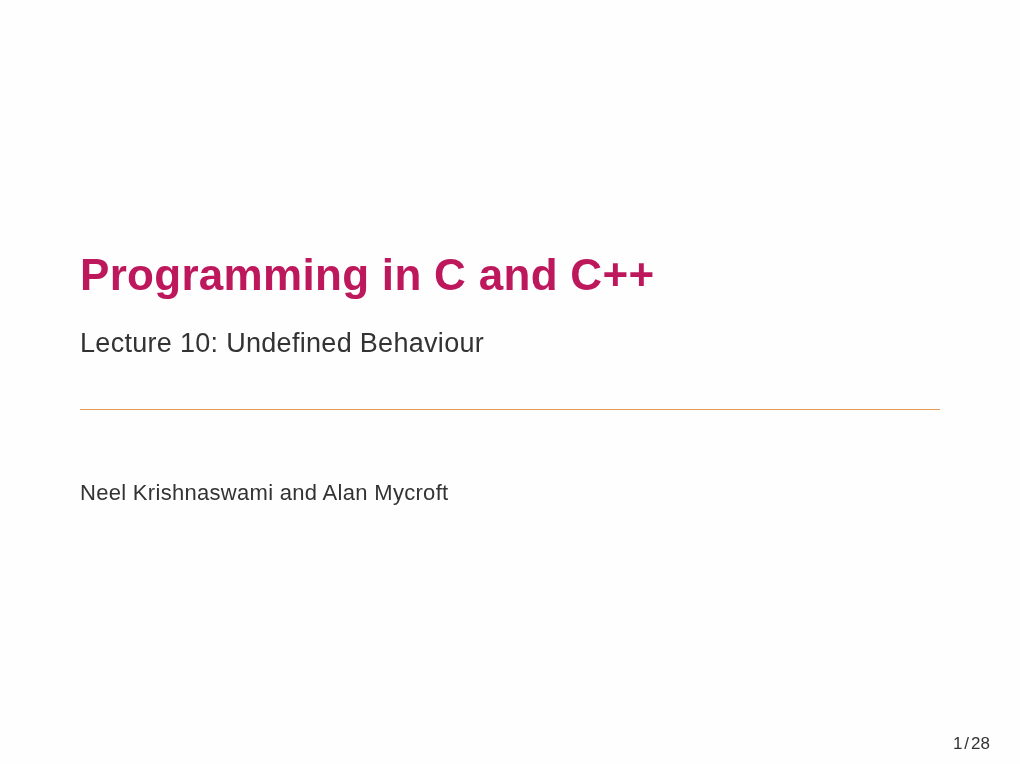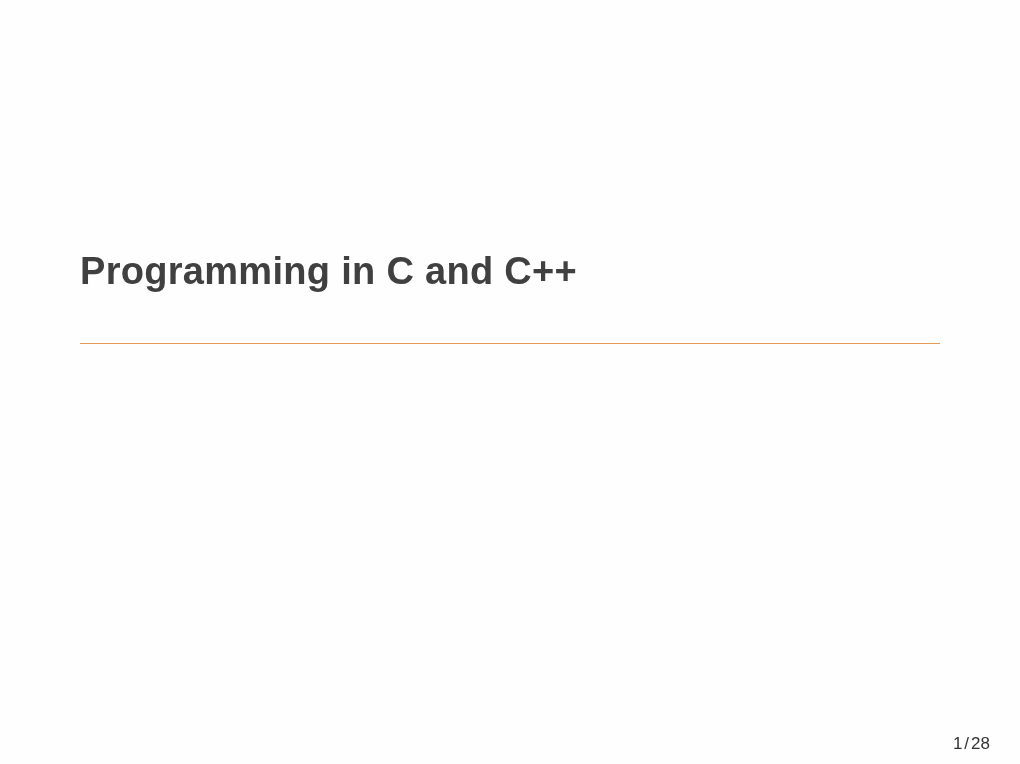--- a/index.html
+++ b/index.html
@@ -15,23 +15,23 @@
       position: relative;
       overflow: hidden;
     }
     .slide {
       width: 100%;
       height: 100%;
       padding: 0 80px;
       position: relative;
     }
     .title {
-      font-size: 38px;
+      font-size: 44px;
       font-weight: bold;
-      color: #404040;
+      color: #be185d;
       padding-top: 250px;
       letter-spacing: 0.3px;
     }
     .subtitle {
       font-size: 27px;
       font-weight: normal;
       color: #333;
       padding-top: 28px;
       letter-spacing: 0.3px;
     }
@@ -57,17 +57,19 @@
     }
     .page-number .sep {
       padding: 0 2px;
     }
   </style>
 </head>
 <body>
 
 <div class="slide">
   <h1 class="title">Programming in C and C++</h1>
+  <div class="subtitle">Lecture 10: Undefined Behaviour</div>
   <hr class="rule">
+  <div class="authors">Neel Krishnaswami and Alan Mycroft</div>
   <div class="page-number">
     <span>1</span><span class="sep">/</span><span>28</span>
   </div>
 </div>
 
 </body></html>

